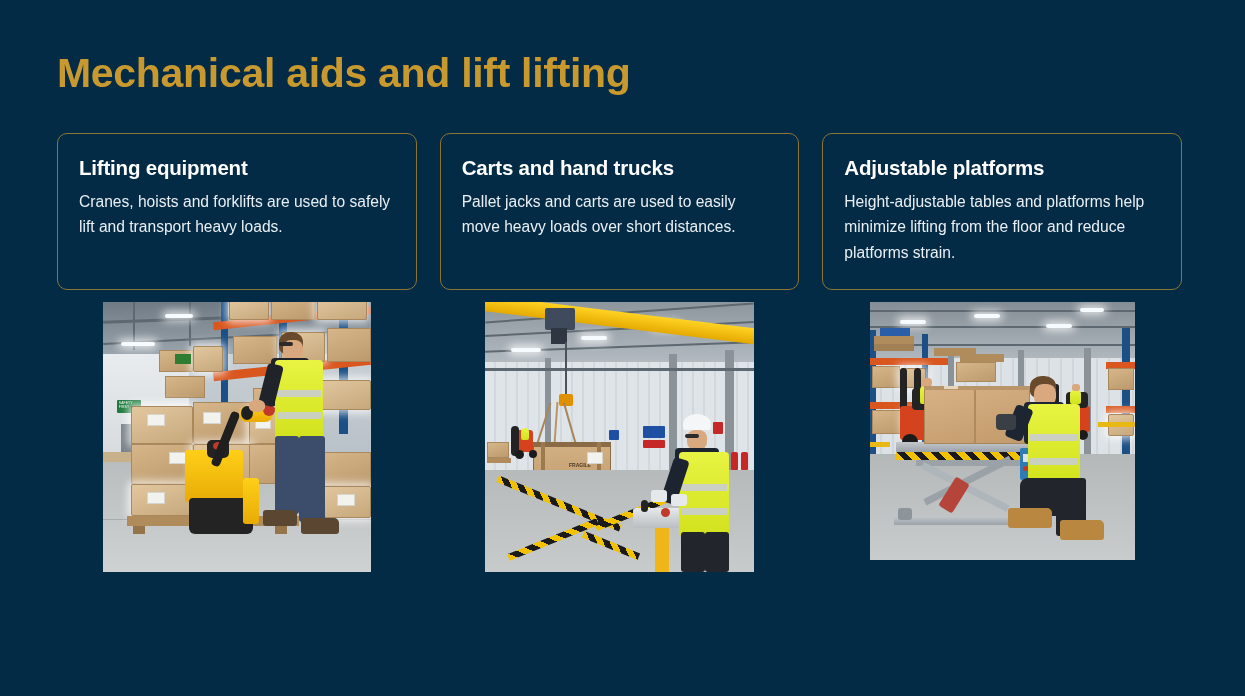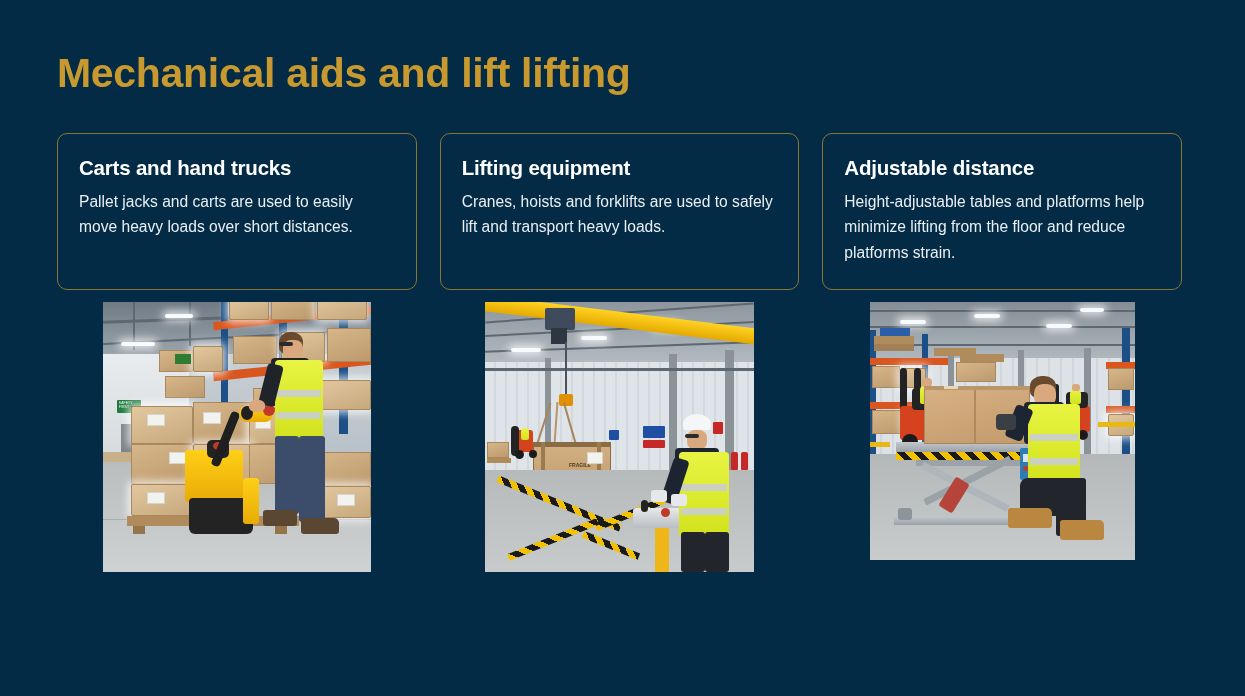--- a/index.html
+++ b/index.html
@@ -180,31 +180,31 @@
 <body>
 
 <div class="page">
   <div class="content">
 
     <h1 class="page-title">Mechanical aids and lift lifting</h1>
 
     <div class="cards">
 
       <div class="card">
+        <div class="card-title">Lifting equipment</div>
+        <div class="card-text">Cranes, hoists and forklifts are used to safely lift and transport heavy loads.</div>
+      </div>
+
+      <div class="card">
         <div class="card-title">Carts and hand trucks</div>
         <div class="card-text">Pallet jacks and carts are used to easily move heavy loads over short distances.</div>
       </div>
 
       <div class="card">
-        <div class="card-title">Lifting equipment</div>
-        <div class="card-text">Cranes, hoists and forklifts are used to safely lift and transport heavy loads.</div>
-      </div>
-
-      <div class="card">
-        <div class="card-title">Adjustable distance</div>
+        <div class="card-title">Adjustable platforms</div>
         <div class="card-text">Height-adjustable tables and platforms help minimize lifting from the floor and reduce platforms strain.</div>
       </div>
 
     </div>
 
     <div class="photos">
 
       <div class="photo-slot">
         <div class="photo pallet" title="Warehouse worker in hi-vis vest operating a yellow electric pallet truck moving a loaded pallet">
           <div class="sky-wall" style="height:150px"></div>

